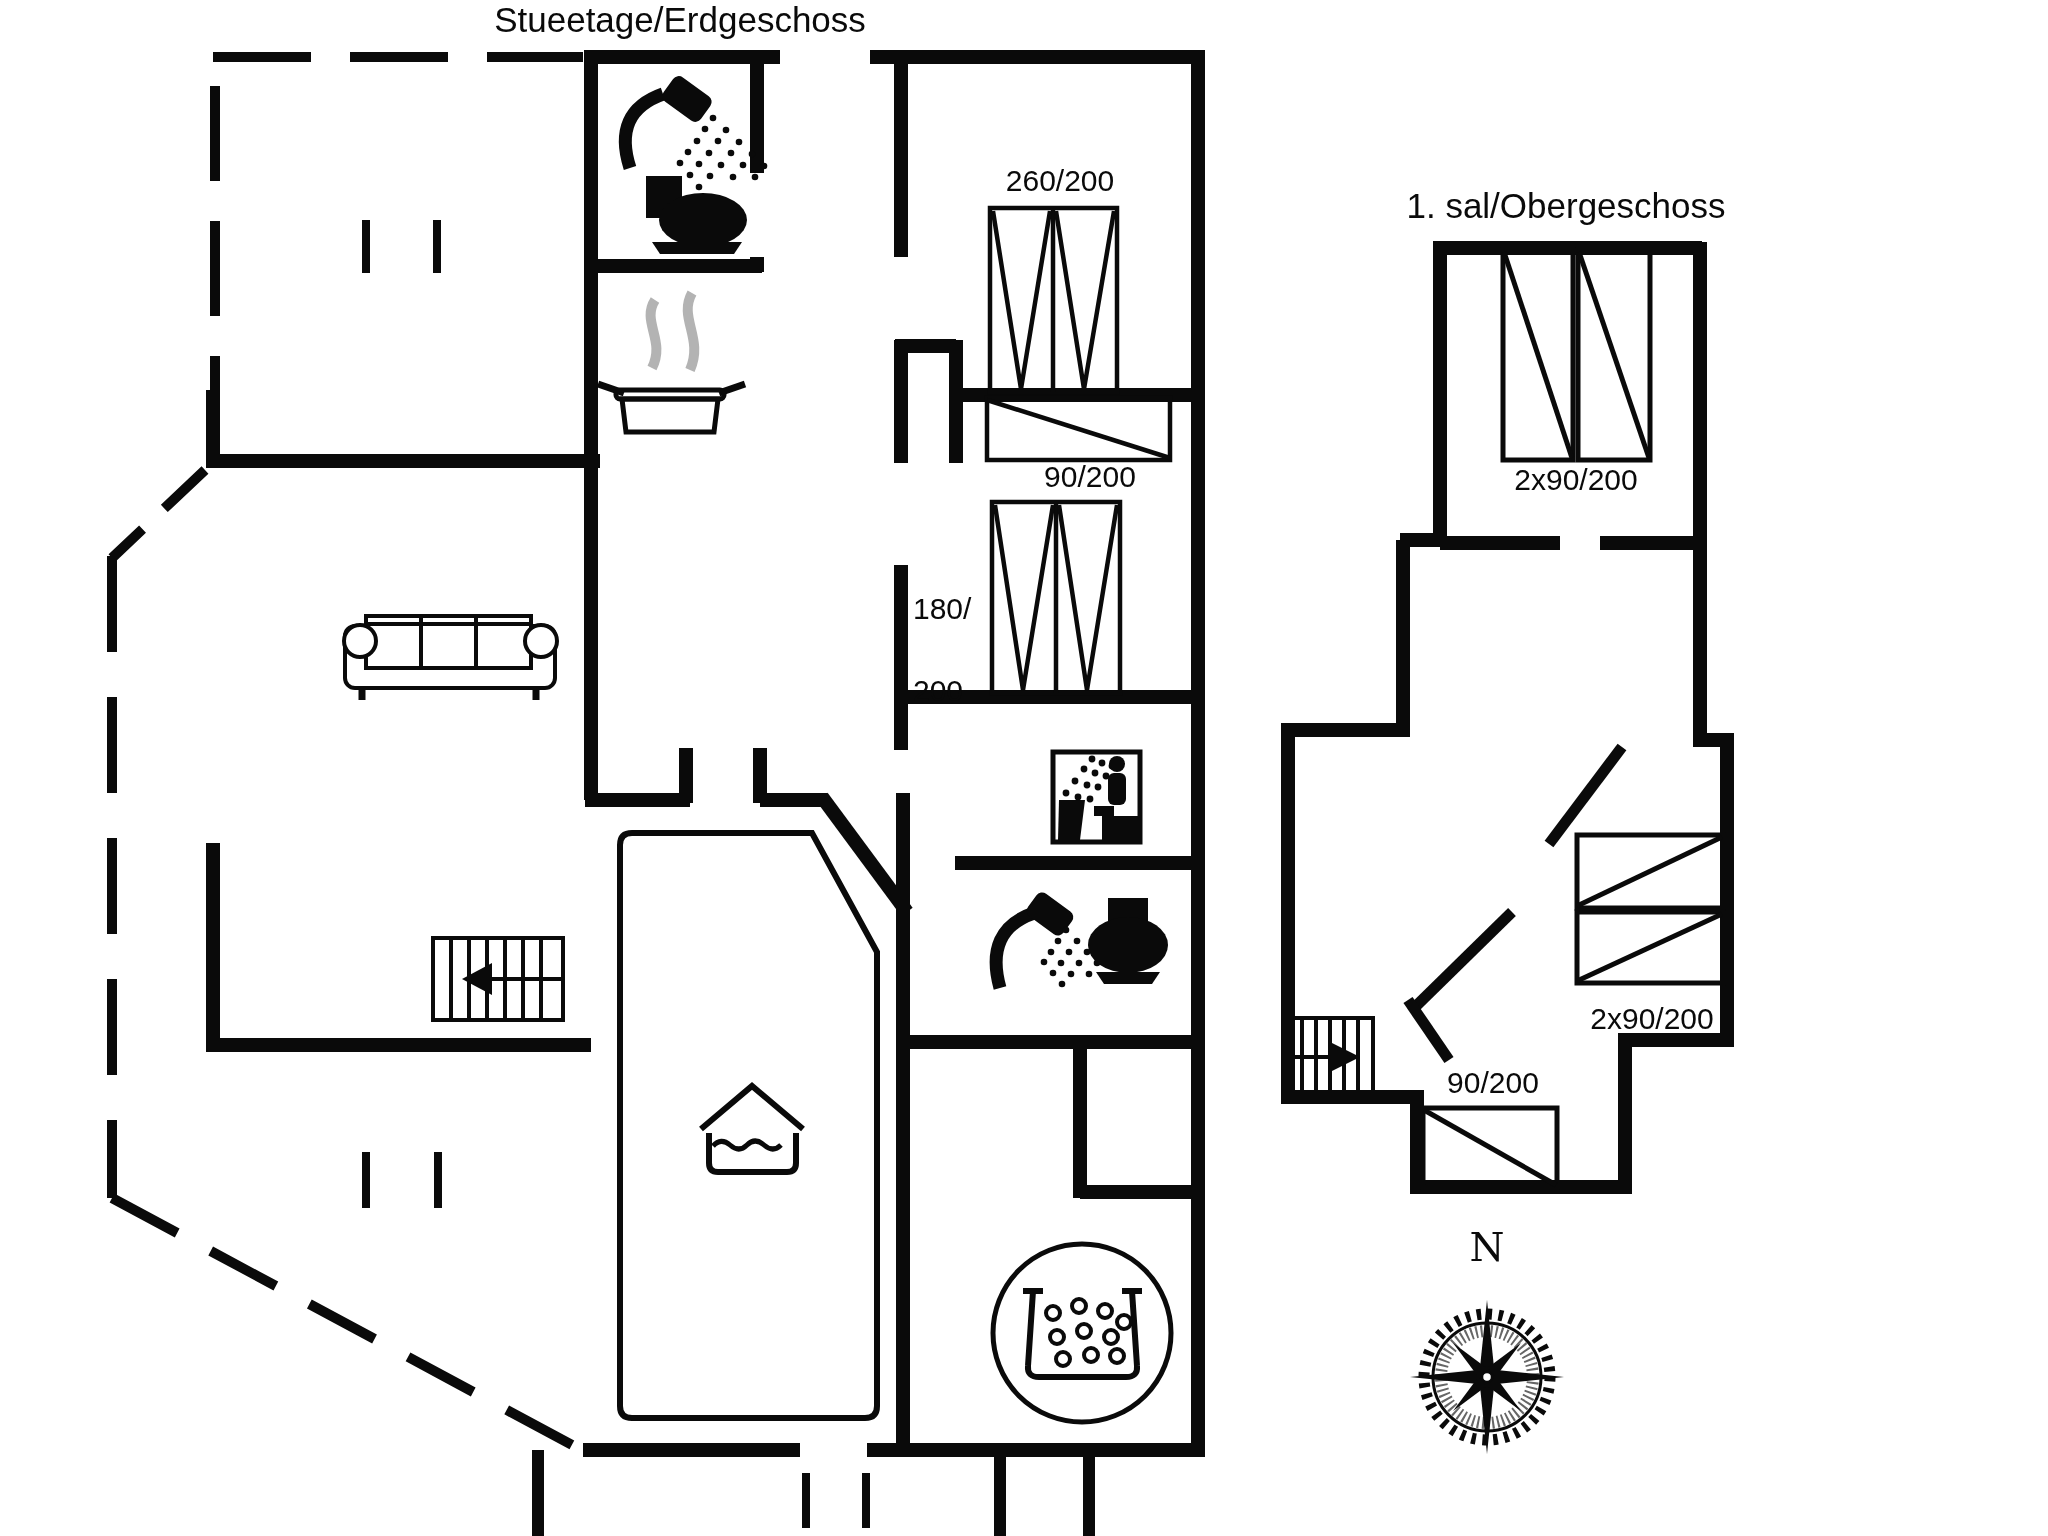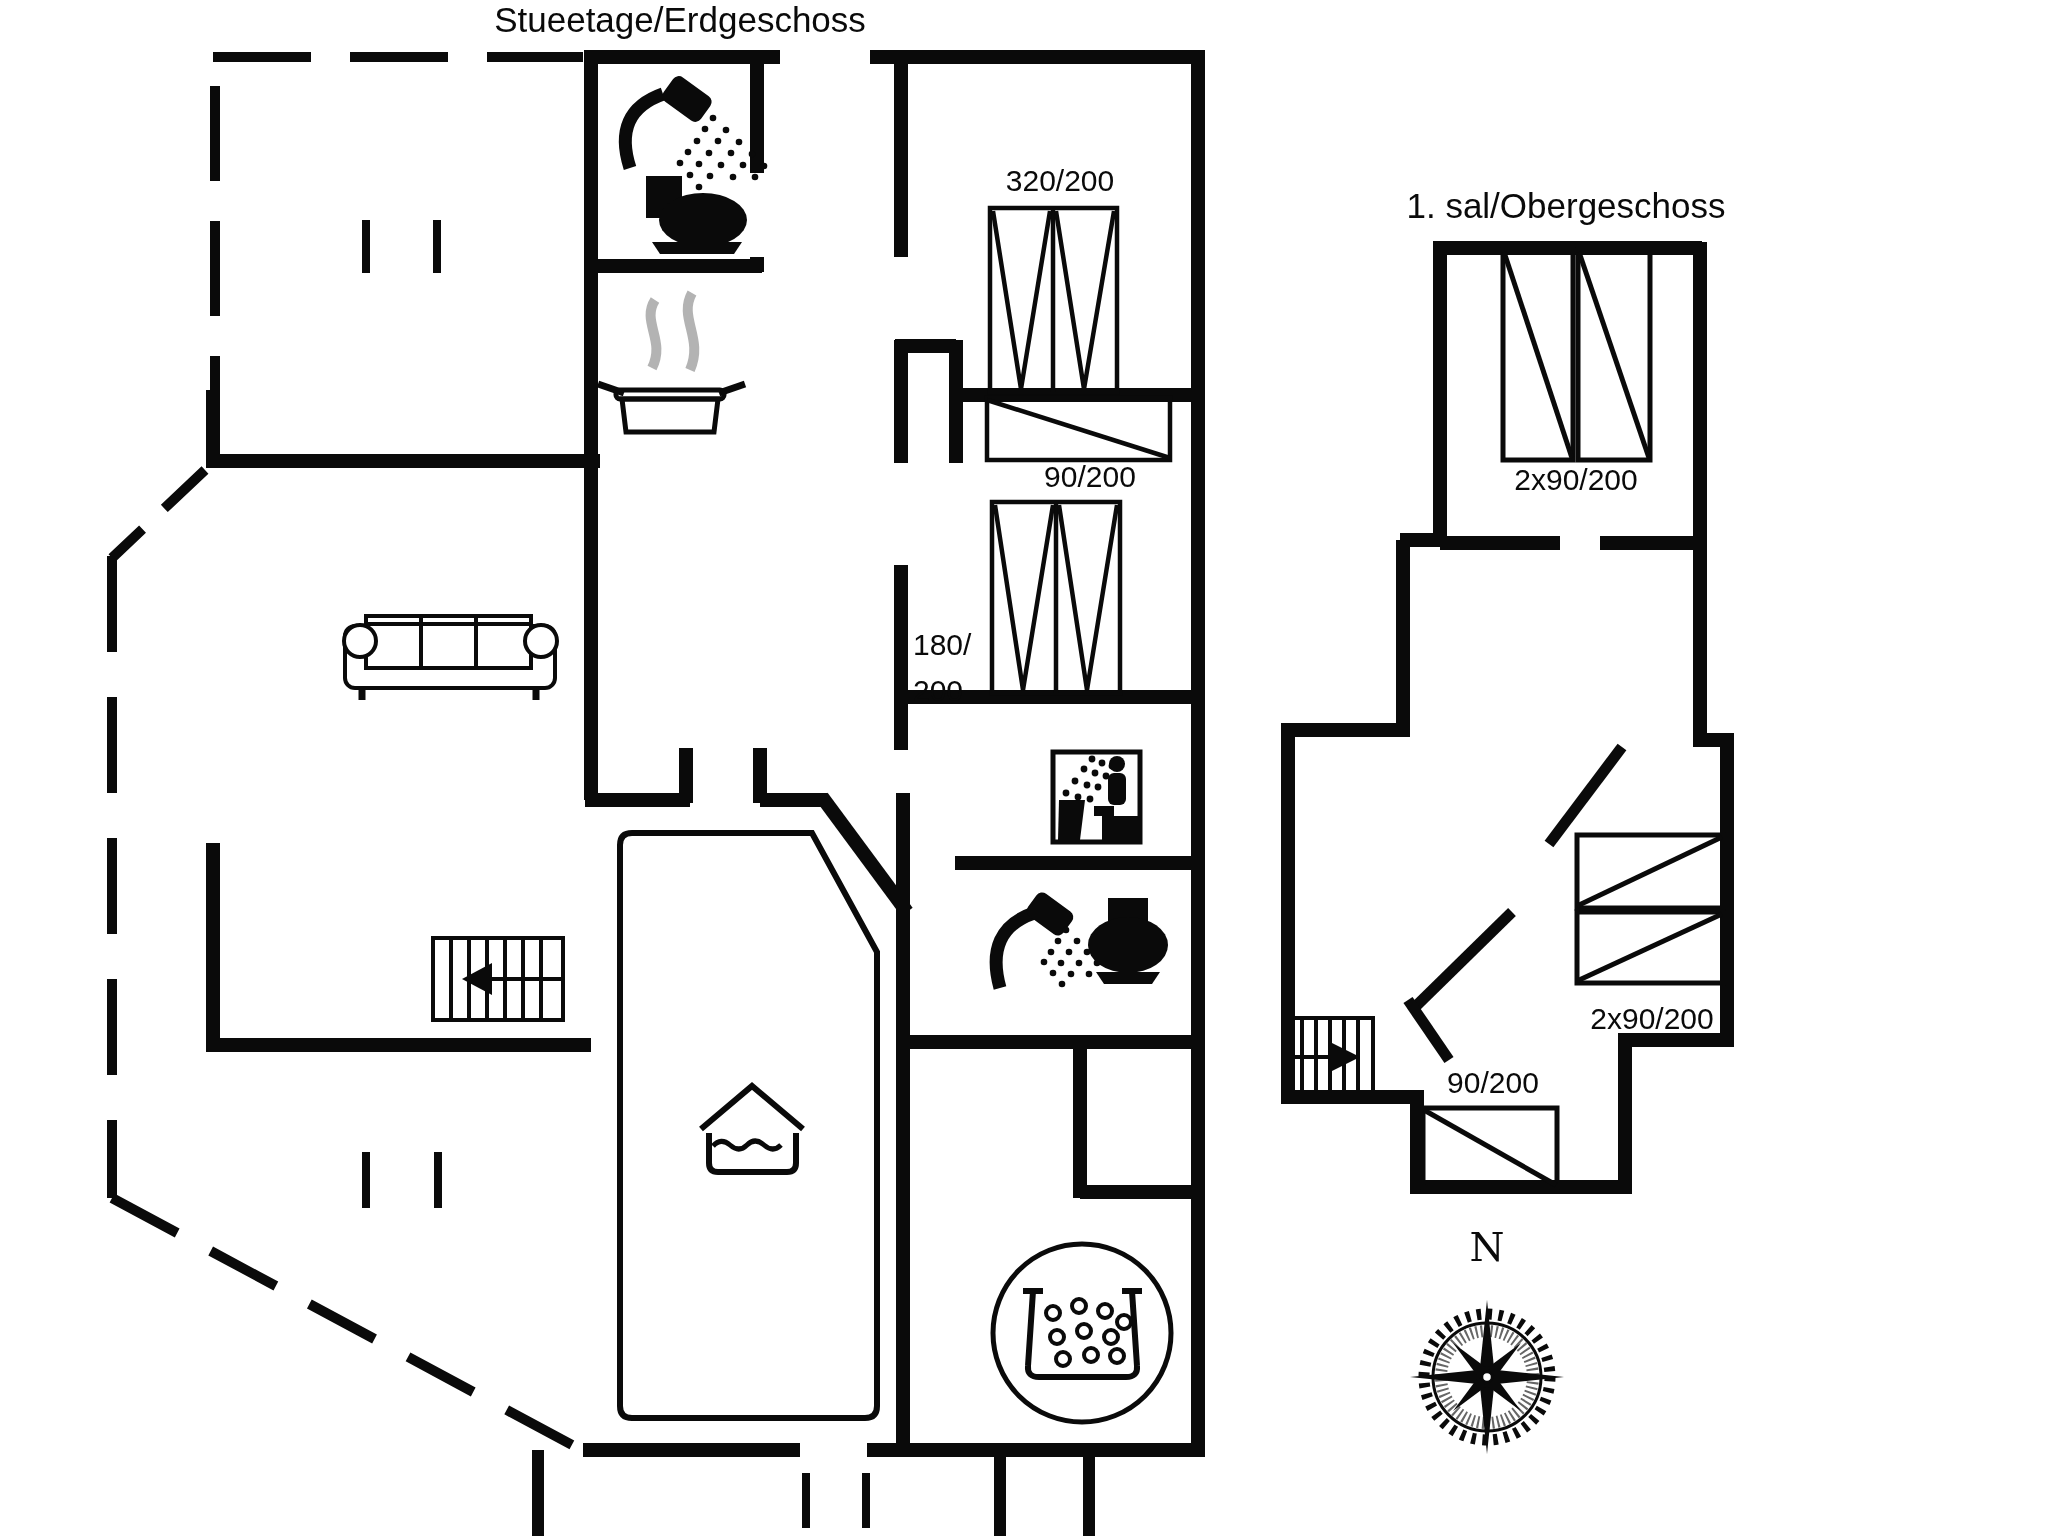--- a/index.html
+++ b/index.html
@@ -302,23 +302,23 @@
       </g>
       <circle cx="1487" cy="1377" r="5" fill="#fff" stroke="#0a0a0a" stroke-width="2.5"></circle>
     </g>
 
   </g>
 </svg>
 
 <div class="lbl title" style="left:680px;top:0px;">Stueetage/Erdgeschoss</div>
 <div class="lbl title" style="left:1566px;top:186px;">1. sal/Obergeschoss</div>
 
-<div class="lbl dim" style="left:1060px;top:164px;">320/200</div>
+<div class="lbl dim" style="left:1060px;top:164px;">260/200</div>
 <div class="lbl dim" style="left:1090px;top:460px;">90/200</div>
-<div class="lbl dim-left" style="left:913px;top:628px;">180/</div>
+<div class="lbl dim-left" style="left:913px;top:592px;">180/</div>
 <div class="lbl dim-left" style="left:913px;top:674px;">200</div>
 
 <div class="lbl dim" style="left:1576px;top:463px;">2x90/200</div>
 <div class="lbl dim" style="left:1652px;top:1002px;">2x90/200</div>
 <div class="lbl dim" style="left:1493px;top:1066px;">90/200</div>
 
 <div class="lbl north" style="left:1487px;top:1224px;">N</div>
 
 </div>
 

